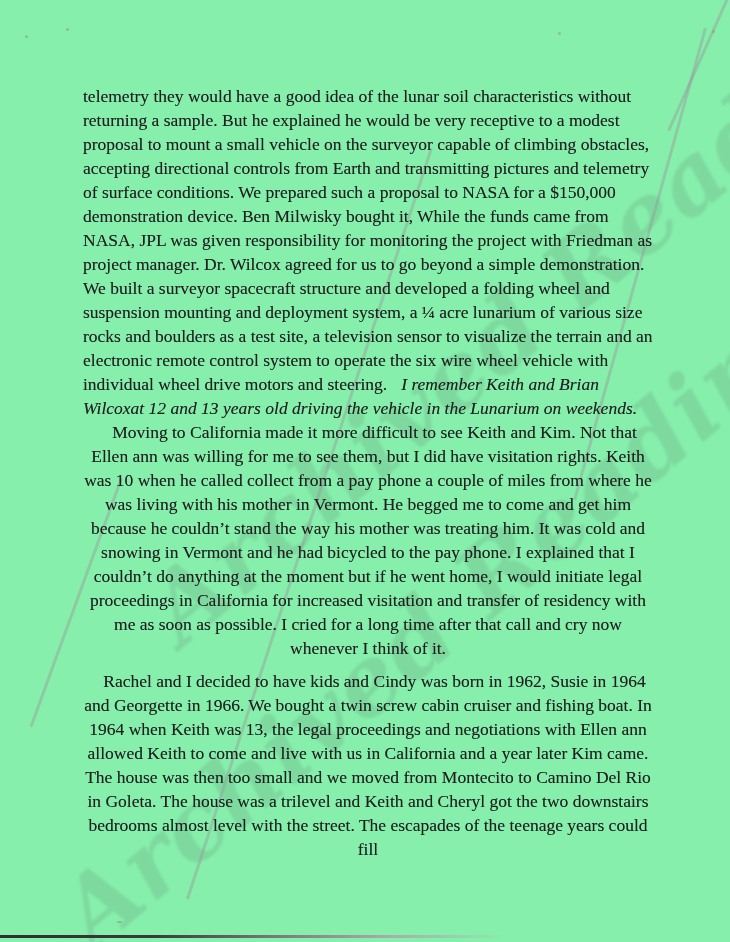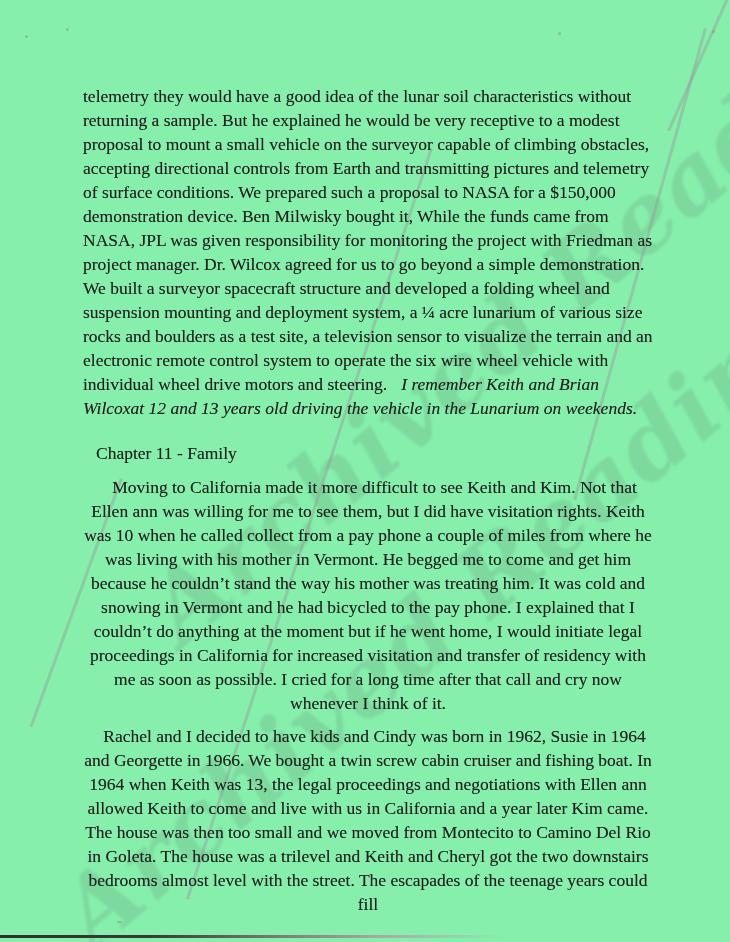--- a/index.html
+++ b/index.html
@@ -104,21 +104,20 @@
 
   <div class="speck speck1"></div>
   <div class="speck speck2"></div>
   <div class="speck speck3"></div>
   <div class="speck speck4"></div>
   <div class="speck speck5"></div>
 
   <div class="content">
     <p class="par-continuation"><span>telemetry they would have a good idea of the lunar soil characteristics without returning a sample. But he explained he would be very receptive to a modest proposal to mount a small vehicle on the surveyor capable of climbing obstacles, accepting directional controls from Earth and transmitting pictures and telemetry of surface conditions.  We prepared such a proposal to NASA for a $150,000 demonstration device.  Ben Milwisky bought it, While the funds came from NASA, JPL was given responsibility for monitoring the project with Friedman as project manager.  Dr. Wilcox agreed for us to go beyond a simple demonstration. We built a surveyor spacecraft structure and developed a folding wheel and suspension mounting and deployment system, a ¼ acre lunarium of various size rocks and boulders as a test site, a television sensor to visualize the terrain and an electronic remote control system to operate the six wire wheel vehicle with individual wheel drive motors and steering.</span><span class="italic-note">I remember Keith and Brian Wilcoxat 12 and 13 years old driving the vehicle in the Lunarium on weekends.</span></p>
 
-    <p class="chapter-heading">Chapter 11 - Family</p>
 
     <p class="par-indent par-2">Moving to California made it more difficult to see Keith and Kim. Not that Ellen ann was willing for me to see them, but I did have visitation rights. Keith was 10 when he called collect from a pay phone a couple of miles from where he was living with his mother in Vermont. He begged me to come and get him because he couldn’t stand the way his mother was treating him. It was cold and snowing in Vermont and he had bicycled to the pay phone. I explained that I couldn’t do anything at the moment but if he went home, I would initiate legal proceedings in California for increased visitation and transfer of residency with me as soon as possible. I cried for a long time after that call and cry now whenever I think of it.</p>
 
     <p class="par-indent">Rachel and I decided to have kids and Cindy was born in 1962, Susie in 1964 and Georgette in 1966. We bought a twin screw cabin cruiser and fishing boat.  In 1964 when Keith was 13, the legal proceedings and negotiations with Ellen ann allowed Keith to come and live with us in California and a year later Kim came. The house was then too small and we moved from Montecito to Camino Del Rio in Goleta. The house was a trilevel and Keith and Cheryl got the two downstairs bedrooms almost level with the street. The escapades of the teenage years could fill</p>
   </div>
 
   <div class="scan-edge-line"></div>
 
 </div>
 

